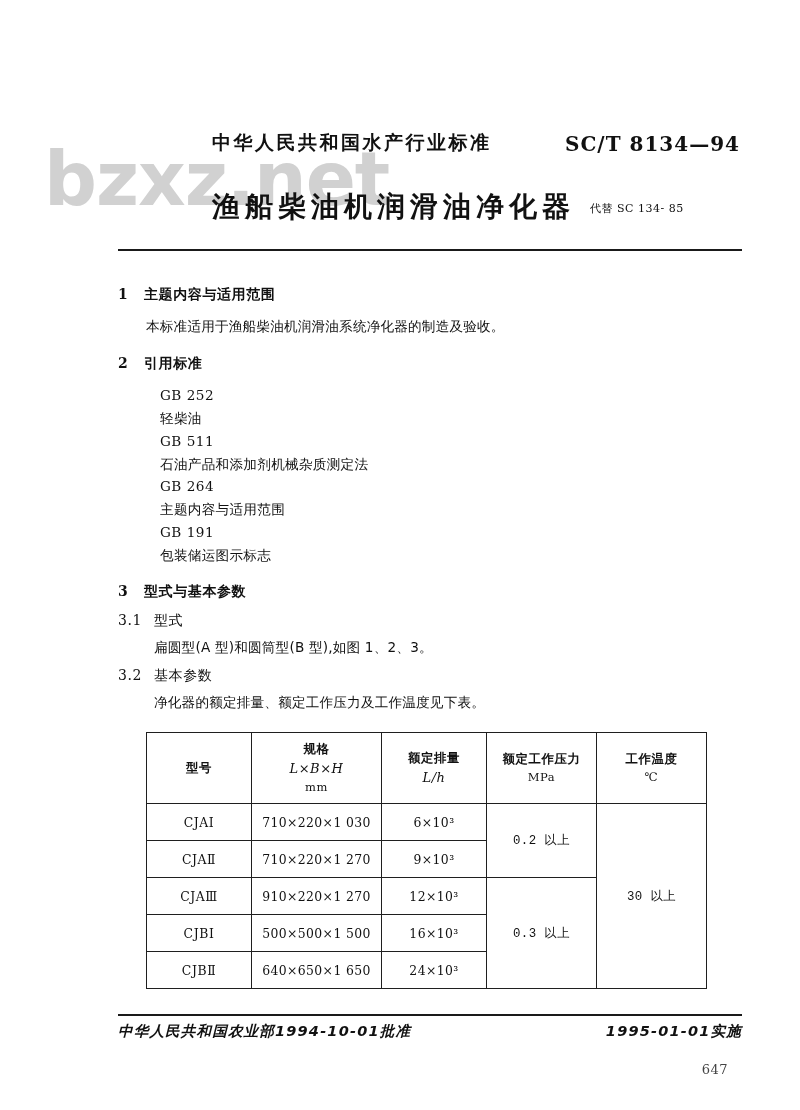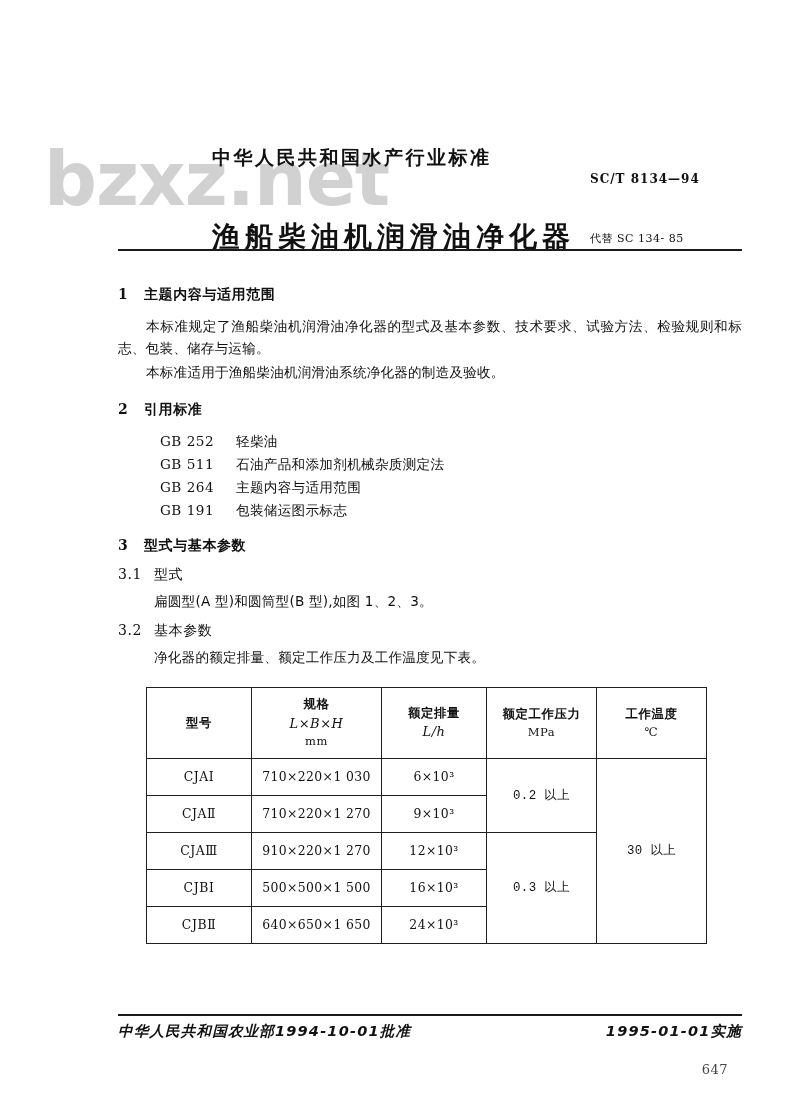--- a/index.html
+++ b/index.html
@@ -58,25 +58,24 @@
 
   .org-line {
     font-size: 19px;
     font-weight: bold;
     letter-spacing: 2.5px;
     line-height: 1.2;
     white-space: nowrap;
   }
   .std-no {
     font-family: "DejaVu Serif", "Liberation Serif", serif;
-    font-size: 12px;
+    font-size: 20px;
     font-weight: bold;
     letter-spacing: 1px;
     white-space: nowrap;
-    margin-top: 40px;
   }
   .doc-title {
     font-size: 28px;
     font-weight: bold;
     letter-spacing: 5px;
     line-height: 1.2;
     white-space: nowrap;
   }
   .replaces {
     font-family: "DejaVu Serif", "Liberation Serif", serif;
@@ -151,20 +150,21 @@
   
   .ref-list {
     margin: 9px 0 0 0;
     padding: 0 0 0 42px;
     list-style: none;
   }
   .ref-item {
     font-size: 13.6px;
     line-height: 1.68;
     display: flex;
+    flex-direction: column;
   }
   .ref-code {
     font-family: "DejaVu Serif", "Liberation Serif", serif;
     min-width: 76px;
     letter-spacing: 0.5px;
   }
   .ref-name { letter-spacing: 0.3px; }
 
   
   .tbl-wrap {
@@ -295,21 +295,20 @@
   </div>
 
   <div class="rule-top"></div>
 
   <div class="content">
 
     <div class="sec-head">
       <span class="sec-num">1</span>
       <span>主题内容与适用范围</span>
     </div>
-    <p class="para indent">本标准规定了渔船柴油机润滑油净化器的型式及基本参数、技术要求、试验方法、检验规则和标志、包装、储存与运输。</p>
     <p class="para indent">本标准适用于渔船柴油机润滑油系统净化器的制造及验收。</p>
 
     <div class="gap-1"></div>
 
     <div class="sec-head">
       <span class="sec-num">2</span>
       <span>引用标准</span>
     </div>
     <ul class="ref-list">
       <li class="ref-item">

